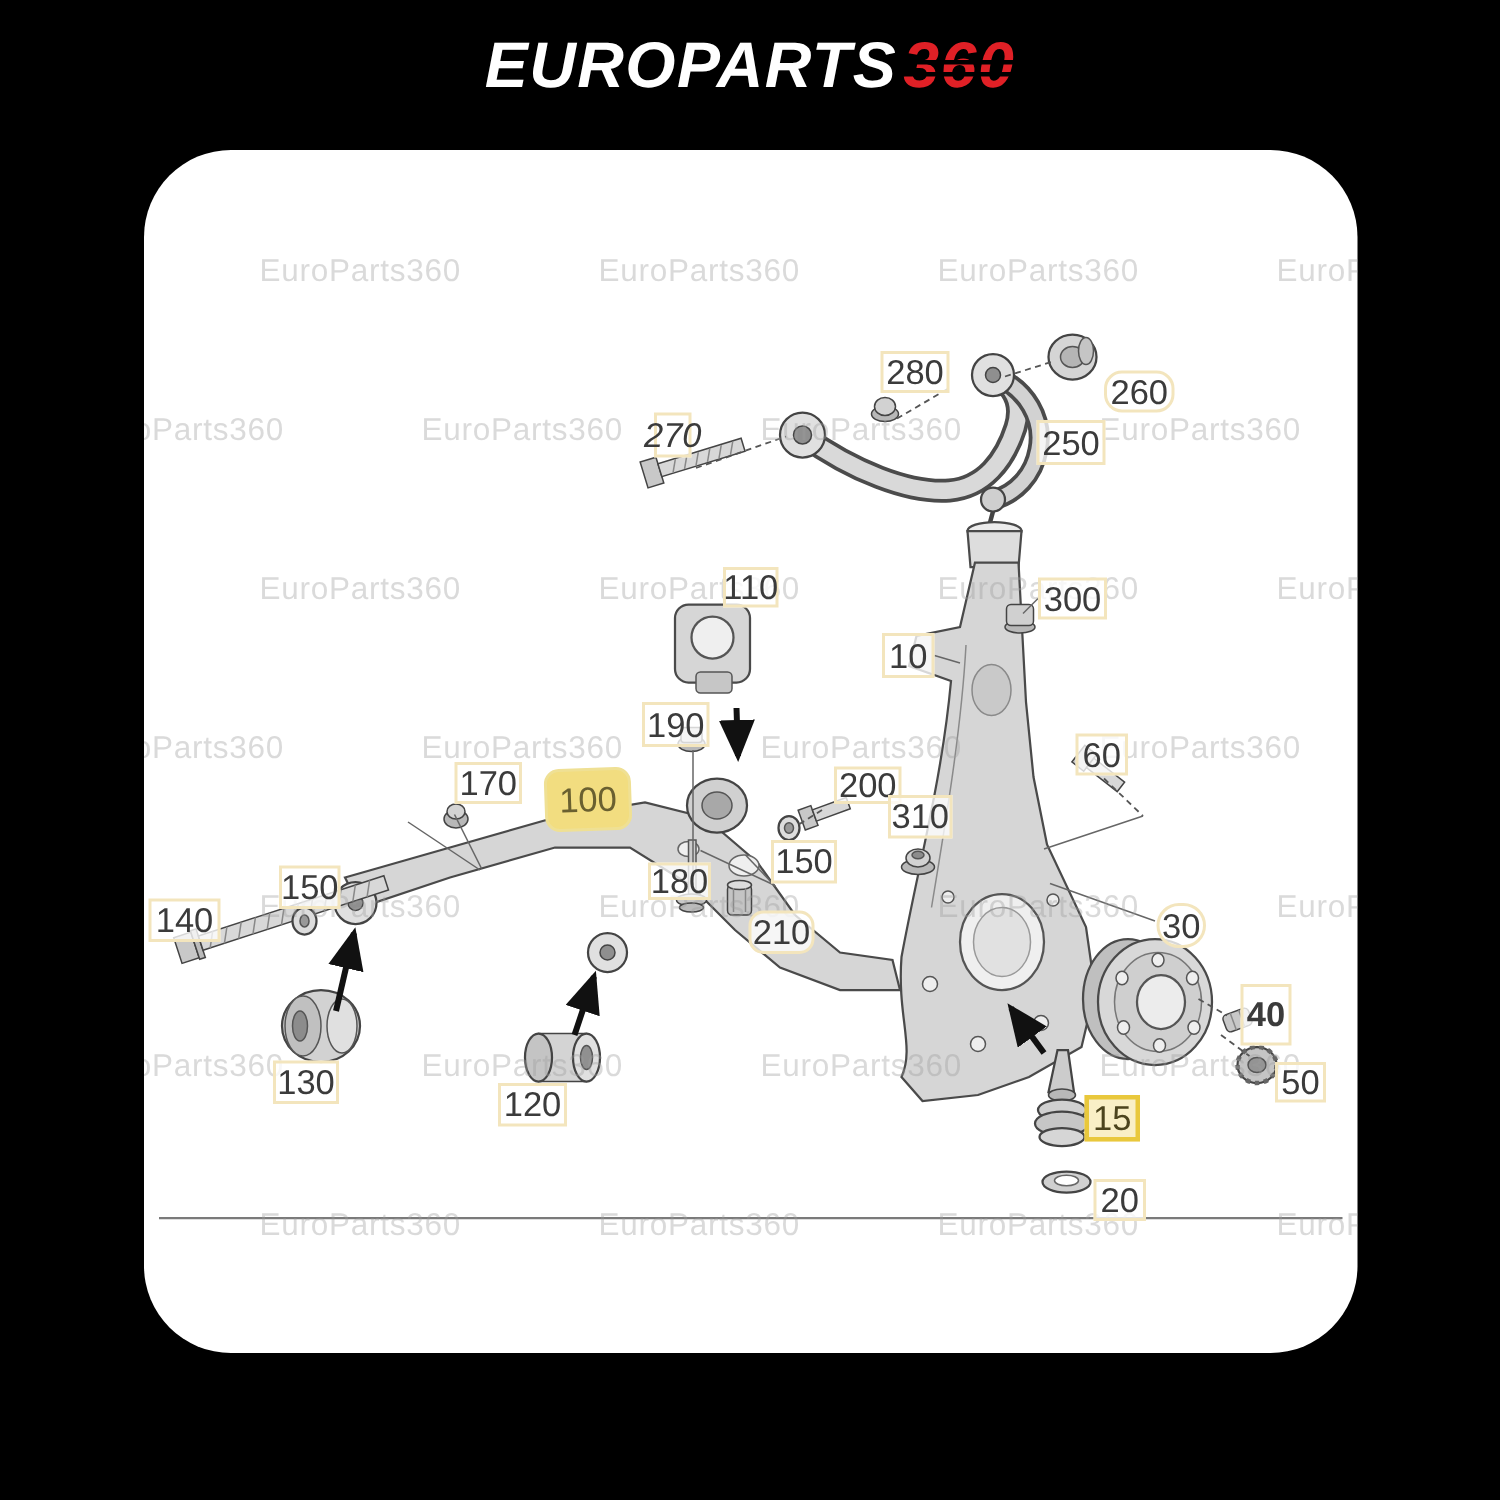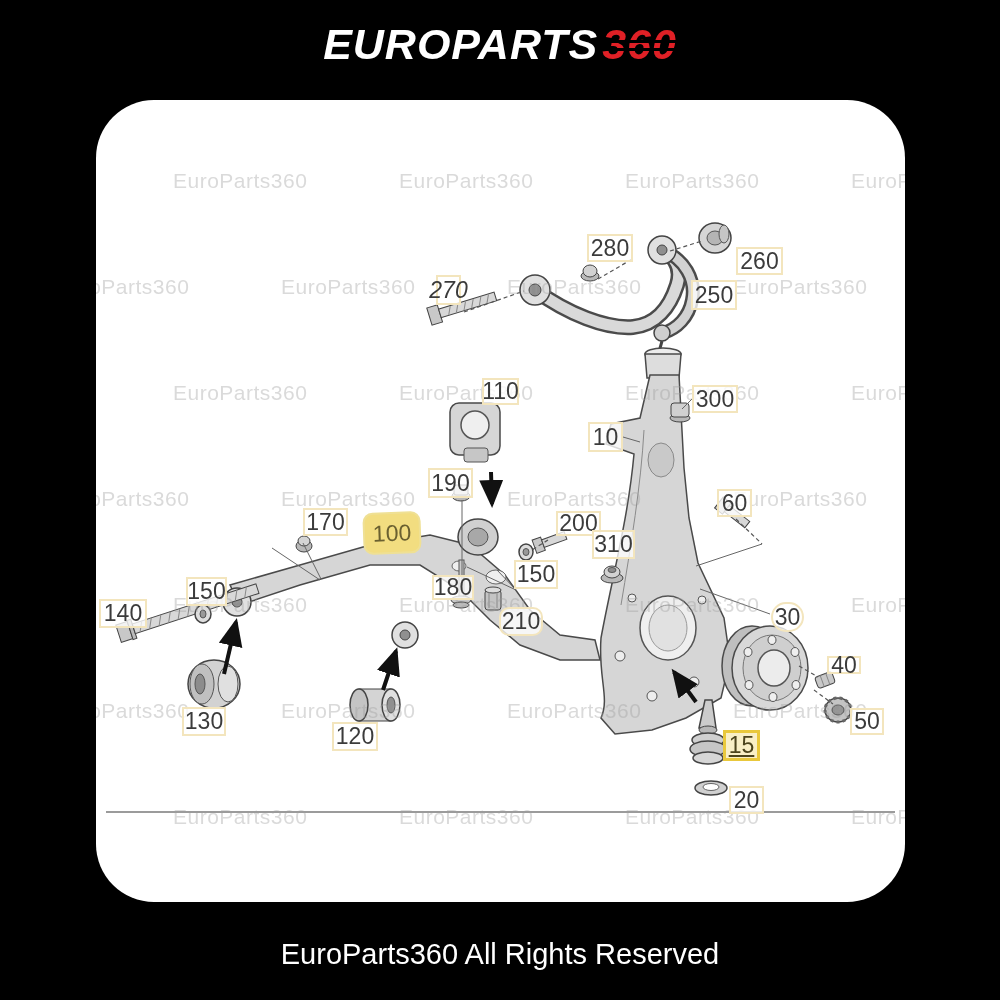--- a/index.html
+++ b/index.html
@@ -20,21 +20,21 @@
   .panel svg{position:absolute;left:0;top:0;}
   .wm-layer{position:absolute;left:0;top:0;width:100%;height:100%;pointer-events:none;z-index:3;}
   .wm{position:absolute;font-size:21px;color:rgba(158,158,158,0.38);white-space:nowrap;
       letter-spacing:0.5px;}
   .co-layer{position:absolute;left:0;top:0;width:100%;height:100%;z-index:4;}
   .co{position:absolute;display:flex;align-items:center;justify-content:center;
       box-sizing:border-box;font-size:23px;color:#3b3b3b;
       background:rgba(255,255,255,0.78);border:2px solid #f3e5bd;}
   .co.fill{background:#f2dd80;border:2px solid #efe094;border-radius:10px;
            color:#6a6030;transform:rotate(-2deg);}
-  .co.ring{background:#f9efc6;border:3px solid #e9c83c;color:#4c441d;text-decoration:underline;}
+  .co.ring{background:#f9efc6;border:3px solid #e9c83c;color:#4c441d;}
   
   .footer{position:absolute;top:938px;left:0;right:0;text-align:center;color:#ffffff;
           font-size:29px;}
 </style>
 </head>
 <body>
 
 <div class="page">
 
   <div class="logo">
@@ -294,40 +294,39 @@
         <span class="wm" style="left: 77px; top: 705px;">EuroParts360</span>
         <span class="wm" style="left: 303px; top: 705px;">EuroParts360</span>
         <span class="wm" style="left: 529px; top: 705px;">EuroParts360</span>
         <span class="wm" style="left: 755px; top: 705px;">EuroParts360</span>
       </div>
 
     <div class="co-layer">
         <div class="co" style="left: 340px; top: 175px; width: 25px; height: 30px; font-style: italic;">270</div>
         <div class="co" style="left: 491px; top: 134px; width: 46px; height: 28px;">280</div>
         <div class="co" style="left: 595px; top: 180px; width: 46px; height: 30px;">250</div>
-        <div class="co" style="left: 640px; top: 147px; width: 47px; height: 28px;">260</div>
+        <div class="co" style="left: 640px; top: 147px; width: 47px; height: 28px; border-radius: 12px;">260</div>
         <div class="co" style="left: 596px; top: 285px; width: 46px; height: 28px;">300</div>
         <div class="co" style="left: 492px; top: 322px; width: 35px; height: 30px;">10</div>
         <div class="co" style="left: 386px; top: 278px; width: 37px; height: 27px;">110</div>
         <div class="co" style="left: 332px; top: 368px; width: 45px; height: 30px;">190</div>
         <div class="co" style="left: 207px; top: 408px; width: 45px; height: 28px;">170</div>
         <div class="co fill" style="left: 267px; top: 412px; width: 58px; height: 42px;">100</div>
         <div class="co" style="left: 460px; top: 411px; width: 45px; height: 25px;">200</div>
         <div class="co" style="left: 418px; top: 460px; width: 44px; height: 29px;">150</div>
         <div class="co" style="left: 336px; top: 475px; width: 42px; height: 25px;">180</div>
         <div class="co" style="left: 403px; top: 507px; width: 44px; height: 29px; border-radius: 10px;">210</div>
         <div class="co" style="left: 496px; top: 430px; width: 43px; height: 29px;">310</div>
         <div class="co" style="left: 621px; top: 389px; width: 35px; height: 28px;">60</div>
         <div class="co" style="left: 3px; top: 499px; width: 48px; height: 29px;">140</div>
         <div class="co" style="left: 90px; top: 477px; width: 41px; height: 29px;">150</div>
         <div class="co" style="left: 86px; top: 607px; width: 44px; height: 29px;">130</div>
         <div class="co" style="left: 236px; top: 622px; width: 46px; height: 29px;">120</div>
         <div class="co" style="left: 675px; top: 502px; width: 33px; height: 30px; border-radius: 15px;">30</div>
-        <div class="co" style="left: 731px; top: 556px; width: 34px; height: 18px;">40</div>
+        <div class="co" style="left: 731px; top: 556px; width: 34px; height: 41px; font-weight: bold;">40</div>
         <div class="co" style="left: 754px; top: 608px; width: 34px; height: 27px;">50</div>
         <div class="co ring" style="left: 627px; top: 630px; width: 37px; height: 31px;">15</div>
         <div class="co" style="left: 633px; top: 686px; width: 35px; height: 28px;">20</div>
       </div>
   </div>
 
-  <div class="footer">EuroParts360 All Rights Reserved</div>
 
 </div>
 
 </body></html>

